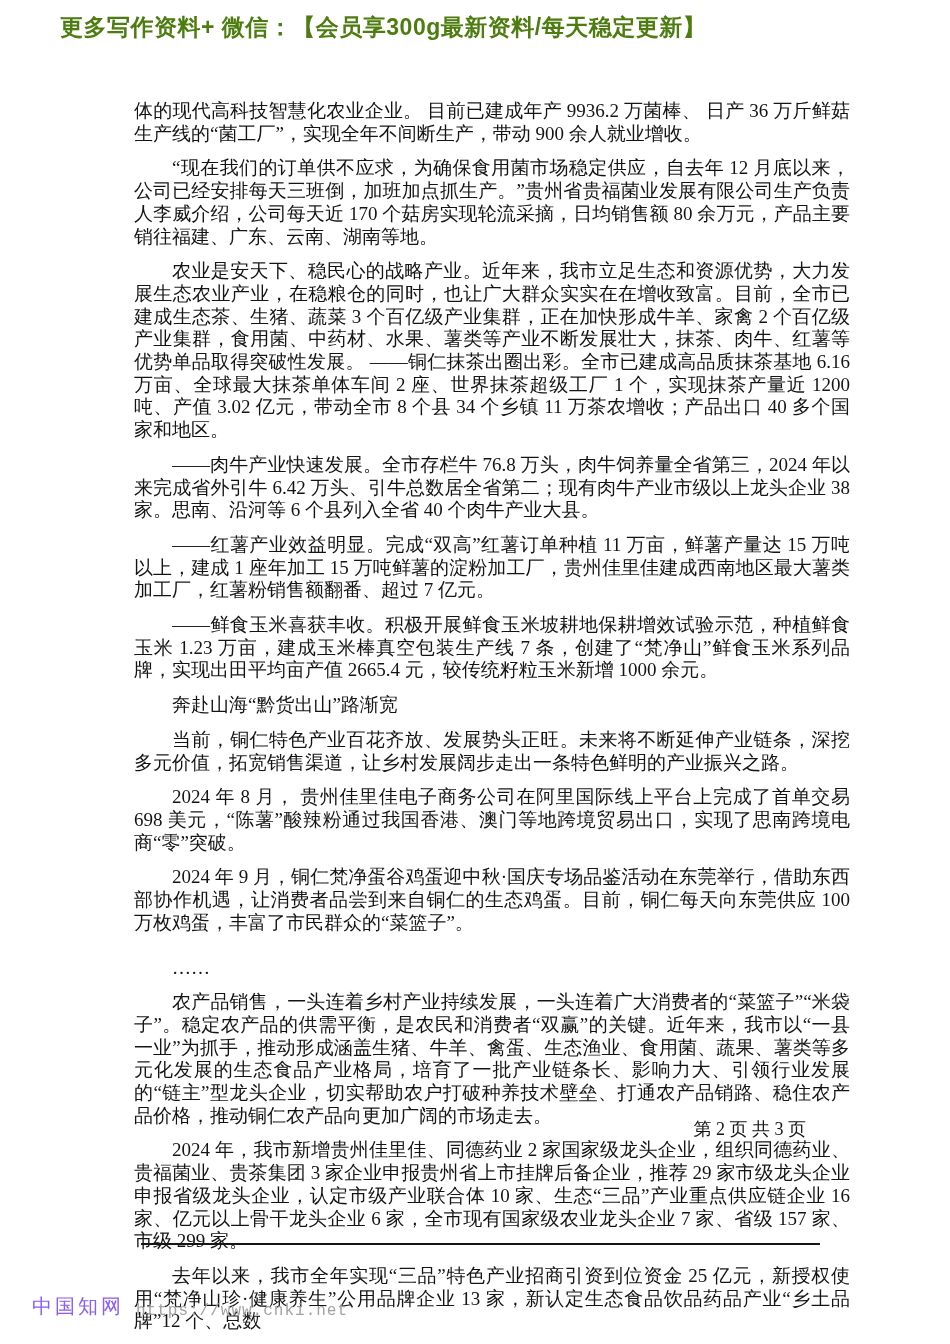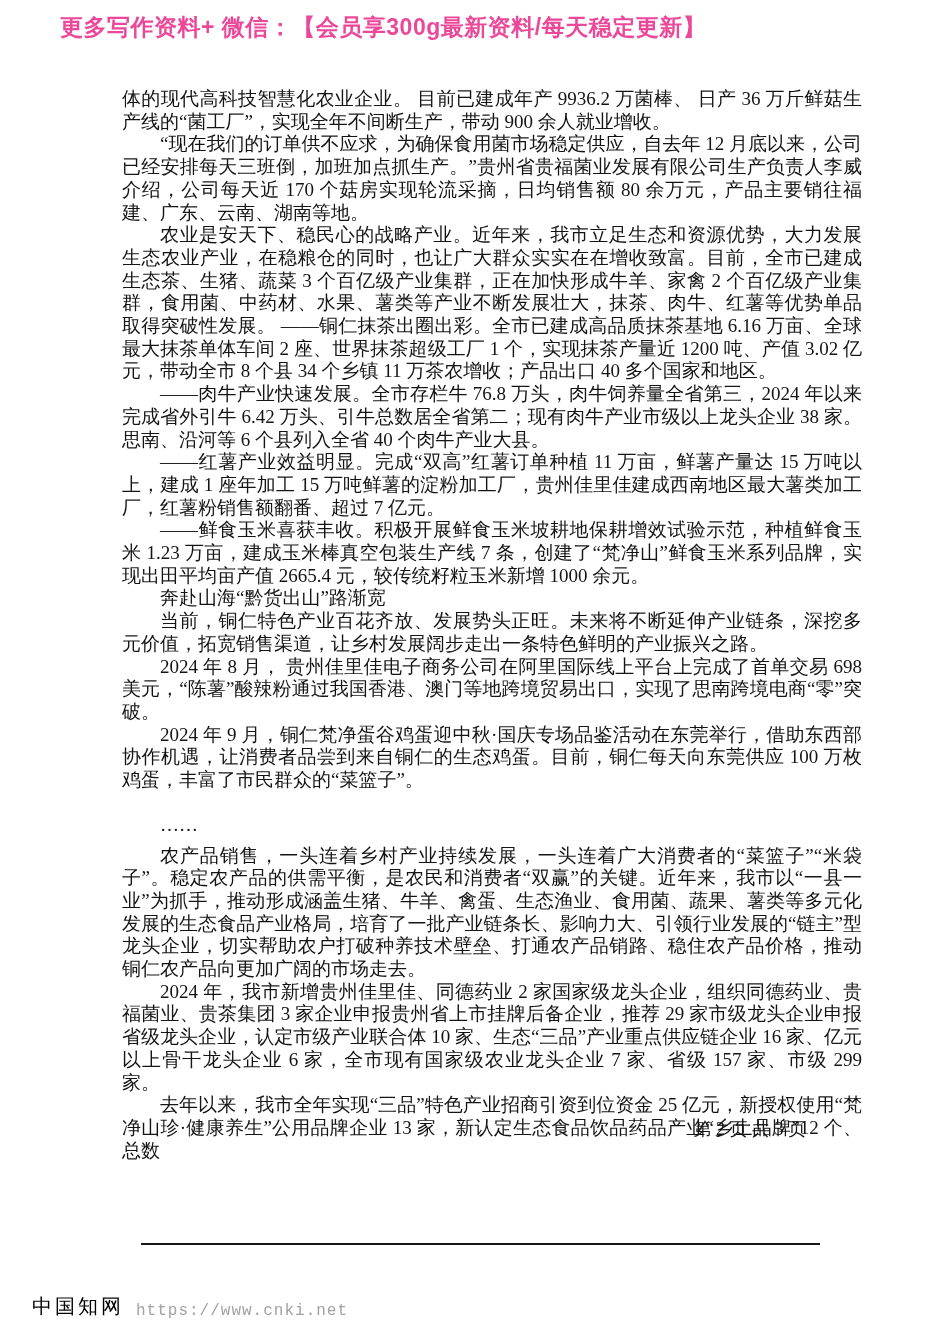--- a/index.html
+++ b/index.html
@@ -15,38 +15,38 @@
   }
 
   
   .promo {
     position: absolute;
     left: 60px;
     top: 12px;
     font-family: "Liberation Sans", "DejaVu Sans", sans-serif;
     font-weight: bold;
     font-size: 23px;
-    color: #ec4899;
+    color: #4d7c0f;
     letter-spacing: 0.5px;
     white-space: nowrap;
   }
 
   
   .doc {
     position: absolute;
     left: 122px;
     top: 88px;
     width: 740px;
     font-family: "Liberation Serif", "DejaVu Serif", serif;
     font-size: 19px;
     line-height: 22.7px;
     color: #141414;
     text-align: justify;
   }
-  .doc p { margin: 0; padding: 0; }
+  .doc p { margin: 12px; padding: 0; }
   .doc p.indent { text-indent: 2em; }
   .doc p.gap-before { margin-top: 22px; }
   .doc p.gap-after { margin-bottom: 8px; }
 
   
   .pagenum {
     position: absolute;
     left: 122px;
     top: 1117px;
     width: 684px;
@@ -66,21 +66,21 @@
     background: #161616;
   }
 
   
   .brand {
     position: absolute;
     left: 32px;
     top: 1293px;
     font-family: "Liberation Serif", "DejaVu Serif", serif;
     font-size: 20px;
-    color: #000000;
+    color: #8b5cf6;
     letter-spacing: 3px;
     white-space: nowrap;
   }
   .url {
     position: absolute;
     left: 136px;
     top: 1296px;
     font-family: "Liberation Mono", "DejaVu Sans Mono", monospace;
     font-size: 16px;
     color: #a2a2a2;

